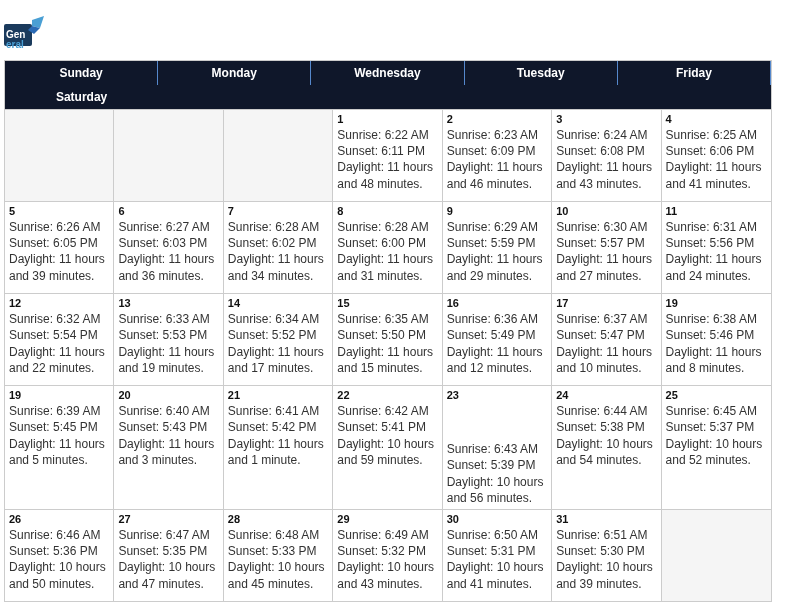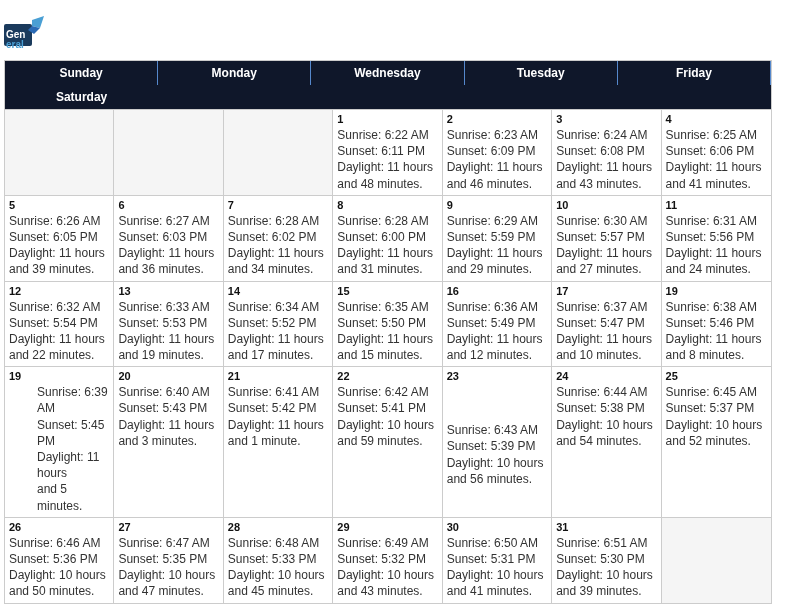--- a/index.html
+++ b/index.html
@@ -272,21 +272,21 @@
             <div class="day-num">19</div>
             <div class="cell-info" style="white-space: pre-line;">Sunrise: 6:38 AM
 Sunset: 5:46 PM
 Daylight: 11 hours
 and 8 minutes.</div>
           </div>
         </div>
         <div class="cal-row">
           <div class="cal-cell">
             <div class="day-num">19</div>
-            <div class="cell-info" style="white-space: pre-line; margin-left: 28px;">Sunrise: 6:39 AM
+            <div class="cell-info" style="white-space: pre-line;">Sunrise: 6:39 AM
 Sunset: 5:45 PM
 Daylight: 11 hours
 and 5 minutes.</div>
           </div>
           <div class="cal-cell">
             <div class="day-num">20</div>
             <div class="cell-info" style="white-space: pre-line;">Sunrise: 6:40 AM
 Sunset: 5:43 PM
 Daylight: 11 hours
 and 3 minutes.</div>

